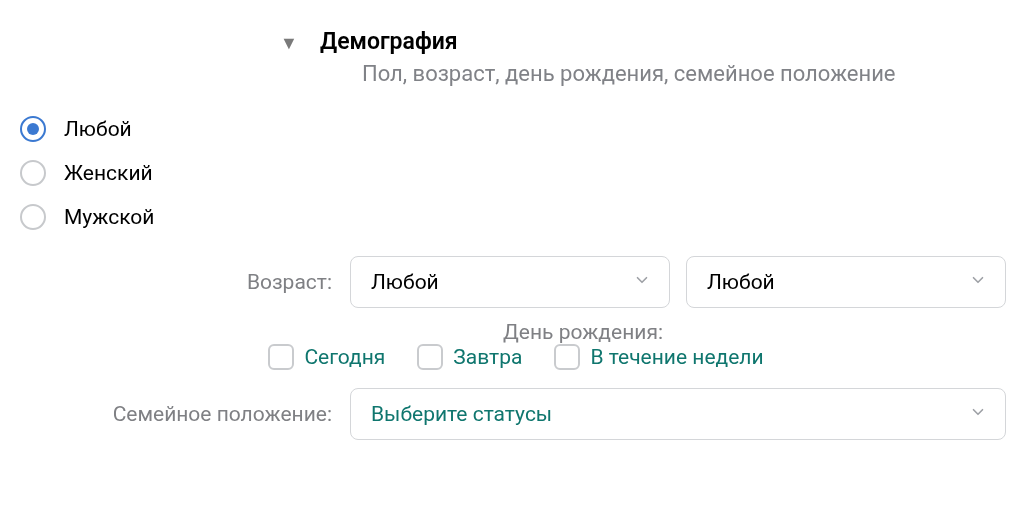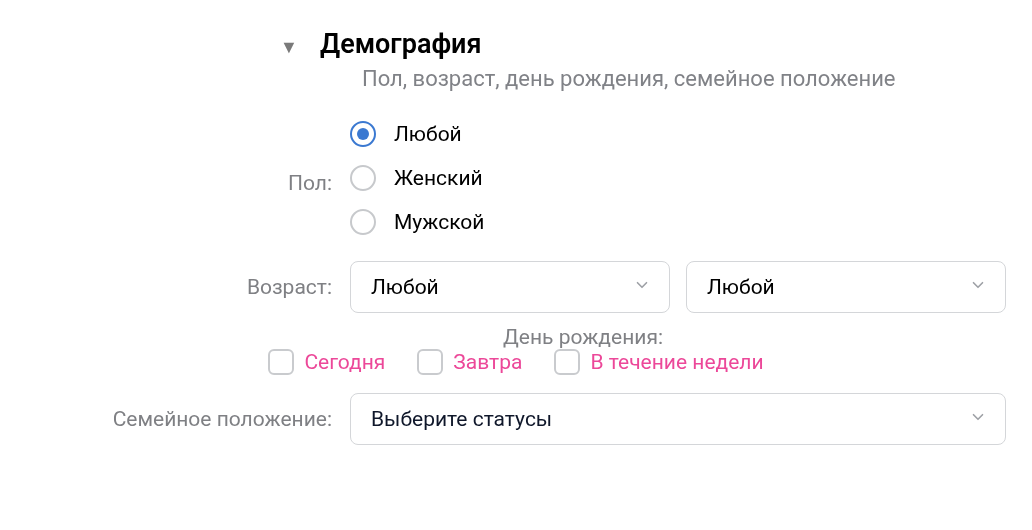--- a/index.html
+++ b/index.html
@@ -21,21 +21,21 @@
       margin-right: 22px;
       color: #7a7a7a;
       font-size: 18px;
       line-height: 1;
       margin-left: -40px;
       width: 18px;
       text-align: center;
     }
     .section-header .title {
       font-weight: 600;
-      font-size: 27px;
+      font-size: 23px;
       color: #000;
     }
     .section-sub {
       padding-left: 300px;
       color: #808287;
       font-size: 22px;
       margin-bottom: 26px;
       margin-left: 42px;
     }
     .row {
@@ -87,50 +87,49 @@
       border:1px solid #d4d6d9;
       border-radius:8px;
       height:52px;
       padding: 0 18px 0 20px;
       font-size:21px;
       color:#000;
       background:#fff;
       cursor:pointer;
       flex:1;
     }
-    .select.placeholder { color:#0f172a; }
+    .select.placeholder { color:#0f766e; }
     .select .chev { color:#9ea1a6; }
     .select-pair { display:flex; gap:16px; width: 660px; max-width:calc(100% - 6px);}
     .select-pair .select { flex:1; }
     .checkbox-row { display:flex; align-items:center; gap:10px; }
     .checkbox {
       width:26px; height:26px;
       border:2px solid #c9cbce;
       border-radius:6px;
       flex-shrink:0;
     }
-    .check-label { color:#ec4899; font-size:21px;text-align:right; }
+    .check-label { color:#0f766e; font-size:21px;text-align:right; }
     .marital-row .select { width:660px; max-width:calc(100% - 6px); flex:0 0 660px;}
     .chev-svg { width:18px; height:18px; }
     .row-birthday .field-cell { gap: 14px 32px;}
     .row-birthday { margin-top: 4px; margin-bottom: 18px; flex-direction: column;}
   </style>
 </head>
 <body>
 
 <div class="section-header">
   <span class="triangle">▼</span>
   <span class="title">Демография</span>
 </div>
 <div class="section-sub">
   <span>Пол, возраст, день рождения, семейное положение</span>
 </div>
 
 <div class="row">
-  <div class="label-cell">Пол:</div>
   <div class="field-cell">
     <div class="radio-group">
       <div class="radio-row">
         <span class="radio checked"></span>
         <span class="radio-label">Любой</span>
       </div>
       <div class="radio-row">
         <span class="radio"></span>
         <span class="radio-label">Женский</span>
       </div>

